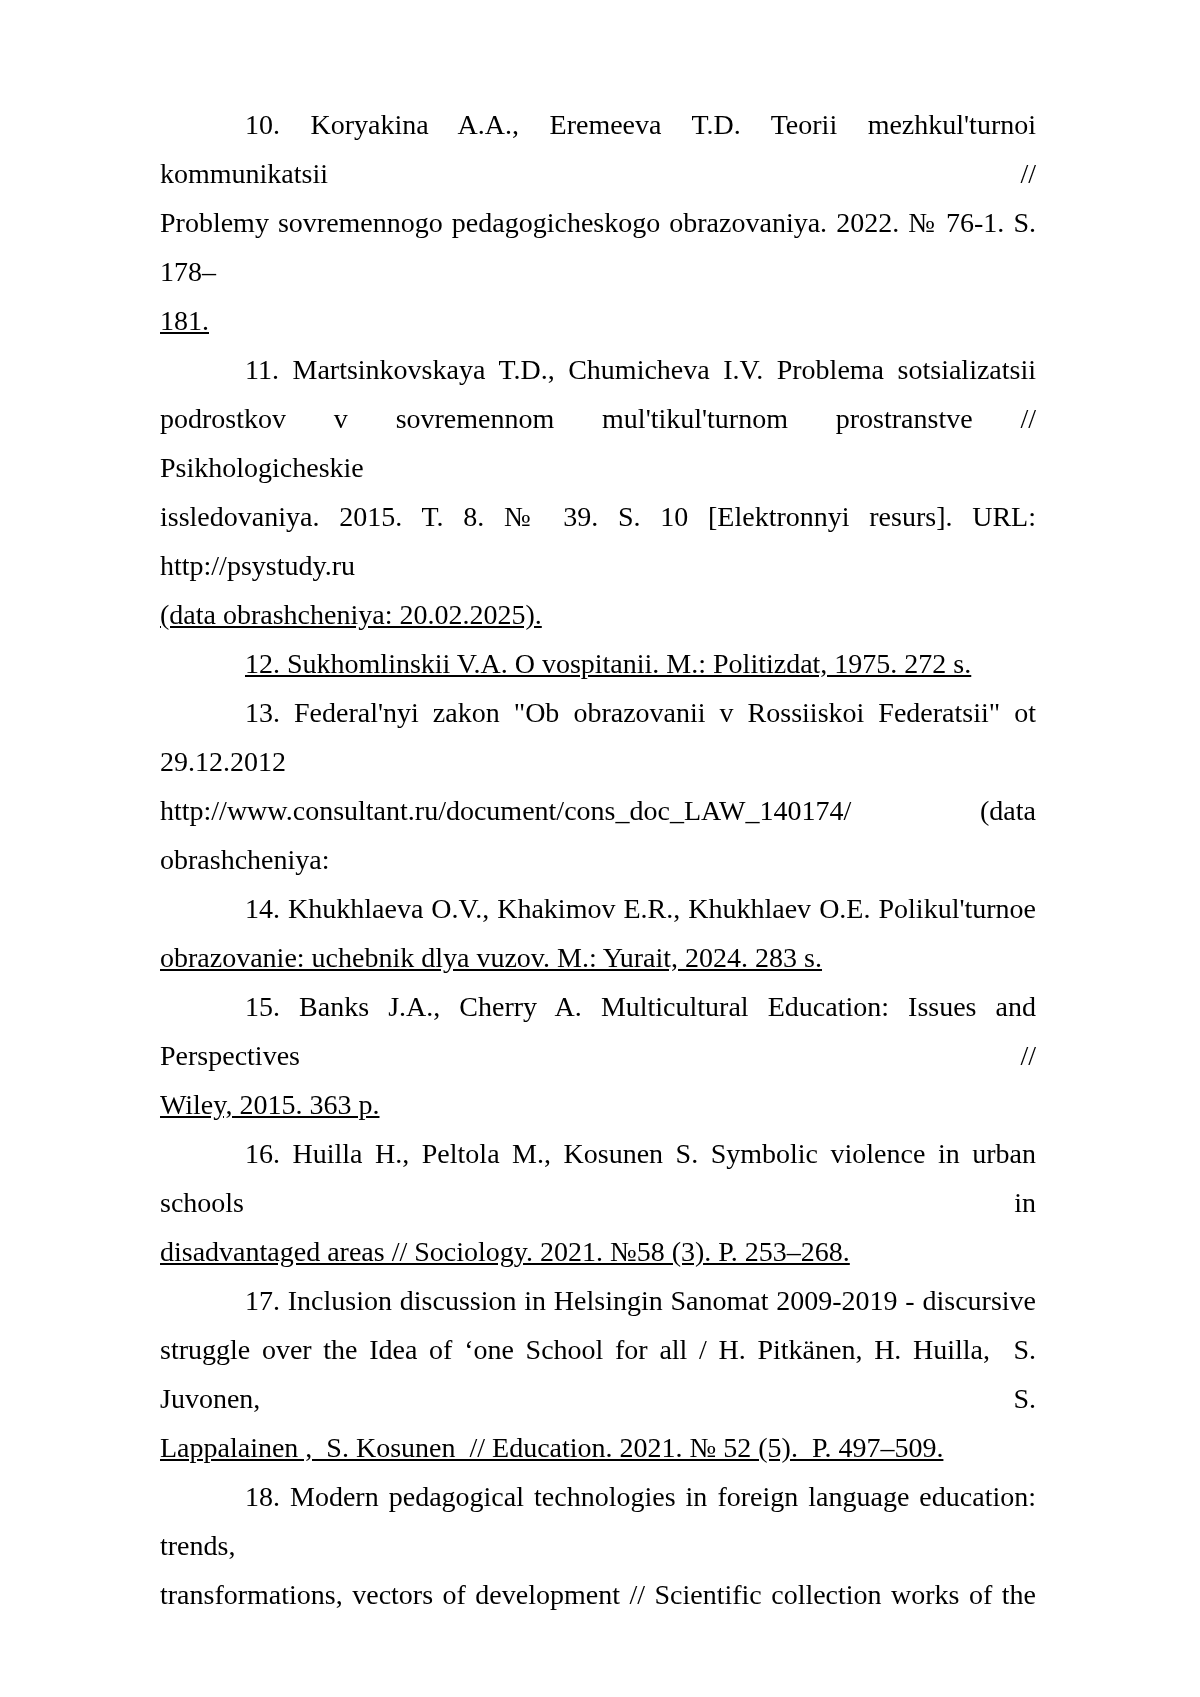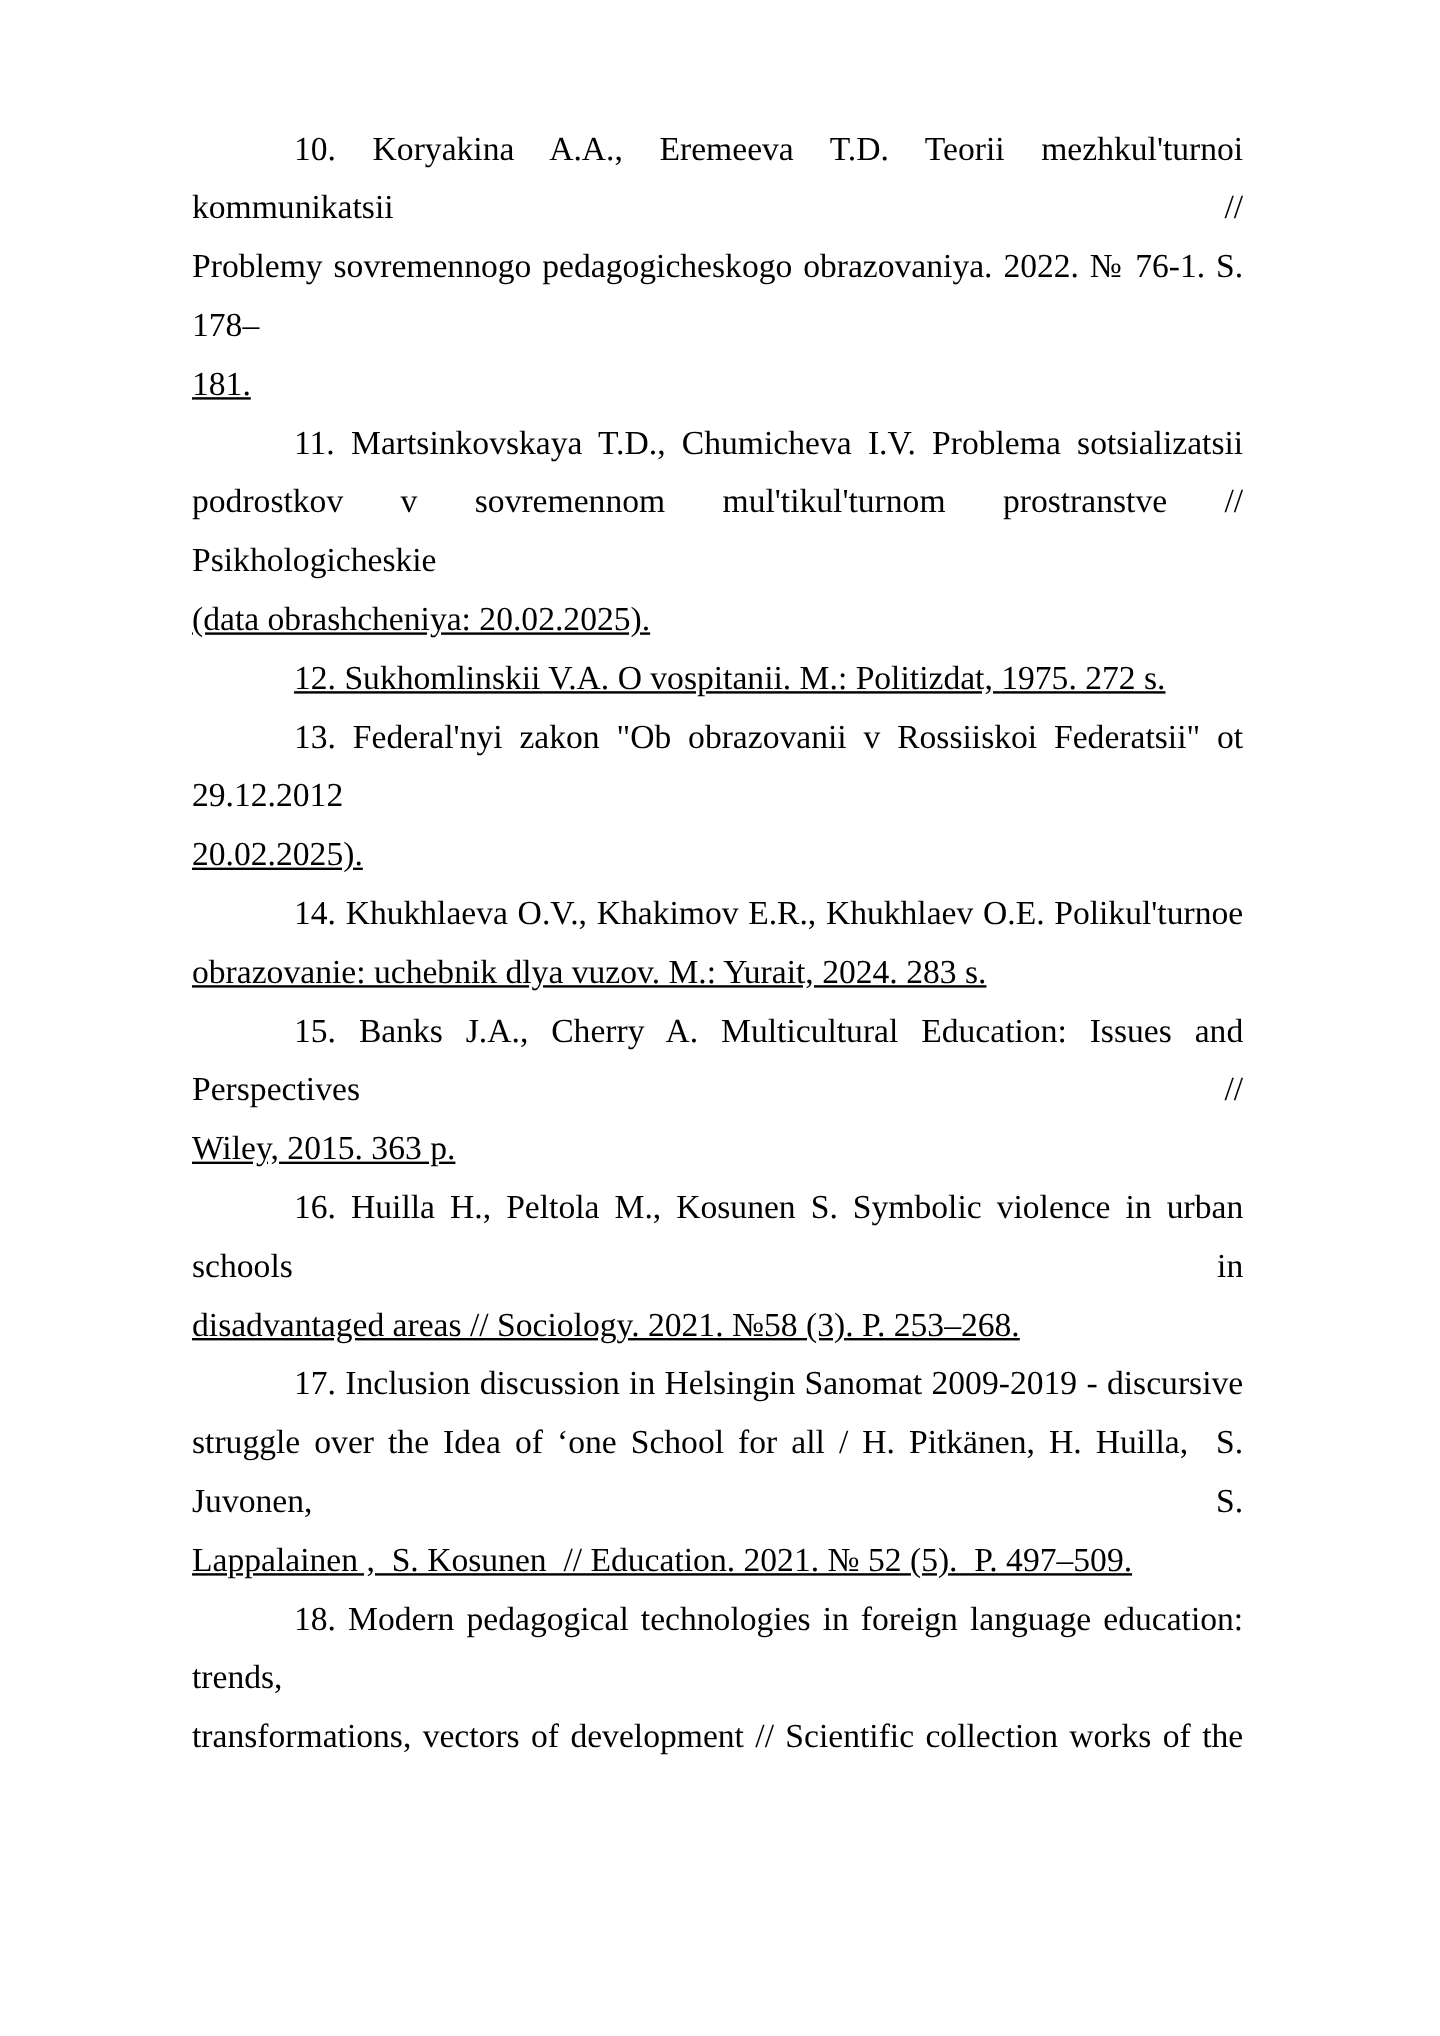--- a/index.html
+++ b/index.html
@@ -53,28 +53,29 @@
 <div class="page">
   <div class="content">
       <div class="ref">
         <div class="line first just">10. Koryakina A.A., Eremeeva T.D. Teorii mezhkul'turnoi kommunikatsii //</div>
         <div class="line just">Problemy sovremennogo pedagogicheskogo obrazovaniya. 2022. № 76-1. S. 178–</div>
         <div class="line last">181.</div>
       </div>
       <div class="ref">
         <div class="line first just">11. Martsinkovskaya T.D., Chumicheva I.V. Problema sotsializatsii</div>
         <div class="line just">podrostkov v sovremennom mul'tikul'turnom prostranstve // Psikhologicheskie</div>
+        <div class="line just">issledovaniya. 2015. T. 8. № 39. S. 10 [Elektronnyi resurs]. URL: http://psystudy.ru</div>
         <div class="line last">(data obrashcheniya: 20.02.2025).</div>
       </div>
       <div class="ref">
         <div class="line first last">12. Sukhomlinskii V.A. O vospitanii. M.: Politizdat, 1975. 272 s.</div>
       </div>
       <div class="ref">
         <div class="line first just">13. Federal'nyi zakon "Ob obrazovanii v Rossiiskoi Federatsii" ot 29.12.2012</div>
-        <div class="line last">20.02.2025).</div>
+        <div class="line just">http://www.consultant.ru/document/cons_doc_LAW_140174/ (data obrashcheniya:</div>
       </div>
       <div class="ref">
         <div class="line first just">14. Khukhlaeva O.V., Khakimov E.R., Khukhlaev O.E. Polikul'turnoe</div>
         <div class="line last">obrazovanie: uchebnik dlya vuzov. M.: Yurait, 2024. 283 s.</div>
       </div>
       <div class="ref">
         <div class="line first just">15. Banks J.A., Cherry A. Multicultural Education: Issues and Perspectives //</div>
         <div class="line last">Wiley, 2015. 363 p.</div>
       </div>
       <div class="ref">

